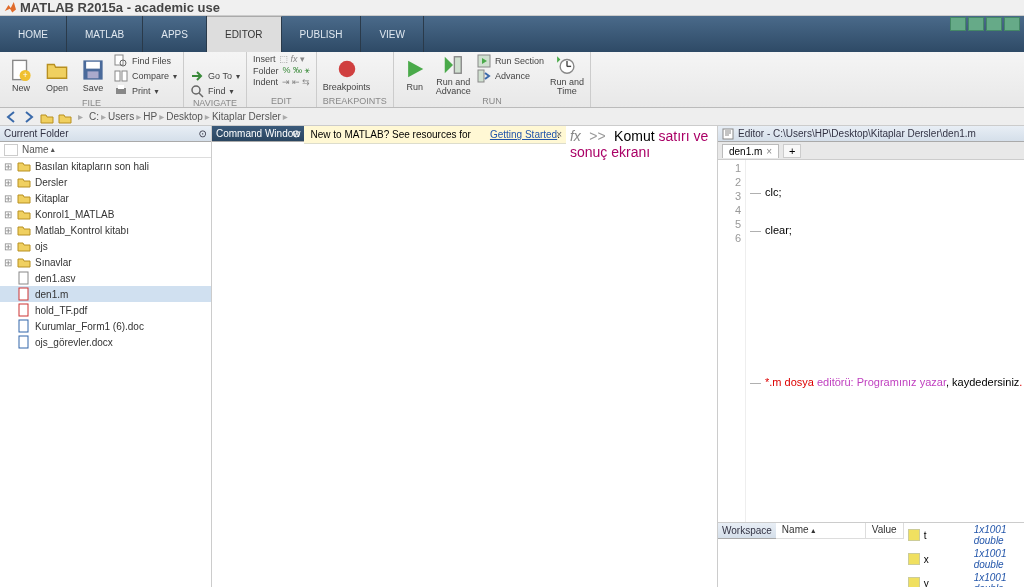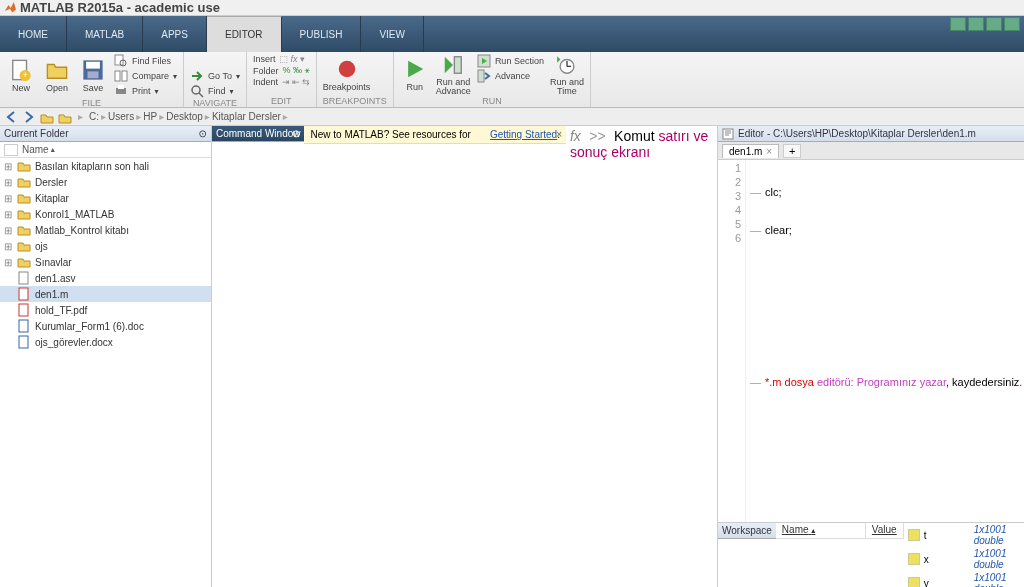--- a/index.html
+++ b/index.html
@@ -65,21 +65,21 @@
 .gutter div { height: 14px; }
 .code { flex: 1; padding: 2px 4px; white-space: pre; overflow: hidden; }
 .code .line { height: 14px; }
 .code .kw { color: #000; }
 .code .pink { color: #c040c0; }
 .code .dash { color: #999; margin-right: 4px; }
 .code .err { color: #d00; }
 
 .workspace { height: 83px; border-top: 1px solid #ccc; display: flex; flex-direction: row; }
 .ws-head { height: 16px; display: flex; border-bottom: 1px solid #ddd; font-size: 10px; color: #333; }
-.ws-head div { padding: 1px 6px; border-right: 1px solid #ddd; text-decoration: underline; }
+.ws-head div { padding: 1px 6px; border-right: 1px solid #ddd; }
 .ws-body { flex: 1; overflow: auto; }
 .ws-row { display: flex; font-size: 10px; padding: 1px 0; }
 .ws-row .c1 { width: 90px; padding-left: 4px; display: flex; align-items: center; gap: 4px; }
 .ws-row .c2 { color: #2255aa; font-style: italic; }
 .ws-ico { width: 12px; height: 12px; background: #f0e060; border: 1px solid #cc9; }
 
 svg { display: block; }
 </style>
 </head>
 <body>

